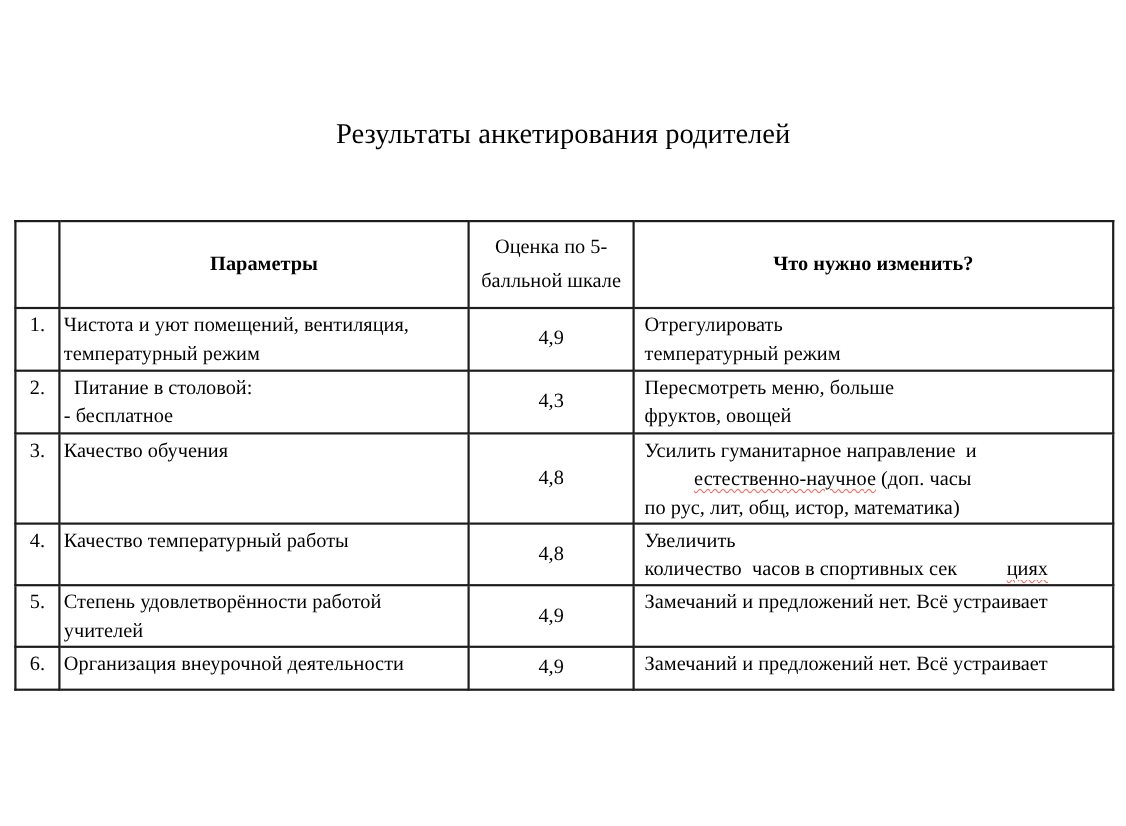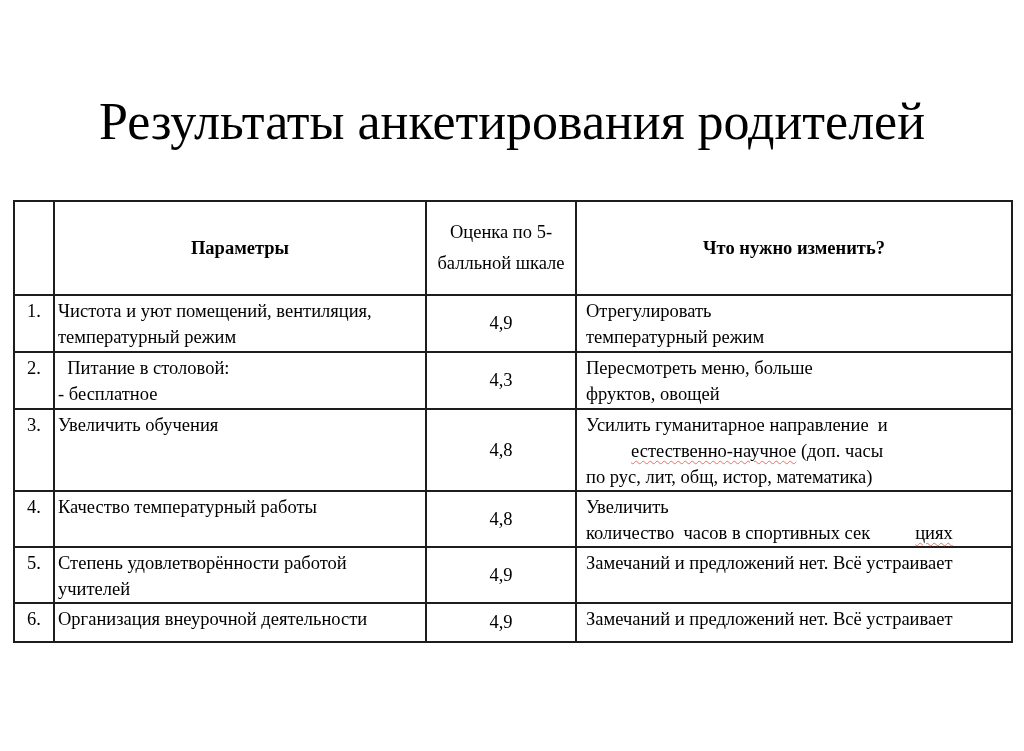--- a/index.html
+++ b/index.html
@@ -8,21 +8,21 @@
     width: 1024px;
     height: 751px;
     background: #ffffff;
     overflow: hidden;
     font-family: "Liberation Serif", serif;
     color: #000000;
   }
   .title-block {
     margin-top: 12px;
     text-align: center;
-    font-size: 52px;
+    font-size: 26px;
     line-height: 44px;
     white-space: pre-wrap;
   }
   .doc-table {
     border-collapse: collapse;
     table-layout: fixed;
     width: 998px;
     margin-left: 13px;
     margin-top: 12px;
     font-size: 18.5px;
@@ -87,21 +87,21 @@
 
 <table class="doc-table">
   <colgroup>
     <col style="width:40px">
     <col style="width:372px">
     <col style="width:150px">
     <col style="width:436px">
   </colgroup>
 
   <tbody>
-      <tr style="height:94px">
+      <tr style="height:79px">
     <td class="c-num"></td>
     <td class="th-bold">Параметры</td>
     <td class="th-score">
       <div class="ln">Оценка по 5-</div>
       <div class="ln">балльной шкале</div>
     </td>
     <td class="th-bold">Что нужно изменить?</td>
   </tr>
 
   <tr style="height:57px">
@@ -126,21 +126,21 @@
     <td class="c-score">4,3</td>
     <td class="c-change">
       <div class="ln">Пересмотреть меню, больше</div>
       <div class="ln">фруктов, овощей</div>
     </td>
   </tr>
 
   <tr style="height:77px">
     <td class="c-num">3.</td>
     <td class="c-param">
-      <div class="ln">Увеличить обучения</div>
+      <div class="ln">Качество обучения</div>
     </td>
     <td class="c-score">4,8</td>
     <td class="c-change">
       <div class="ln">Усилить гуманитарное направление  и</div>
       <div class="ln"><span class="squiggle-red">естественно-научное</span><span> (доп. часы</span></div>
       <div class="ln">по рус, лит, общ, истор, математика)</div>
     </td>
   </tr>
 
   <tr style="height:56px">

